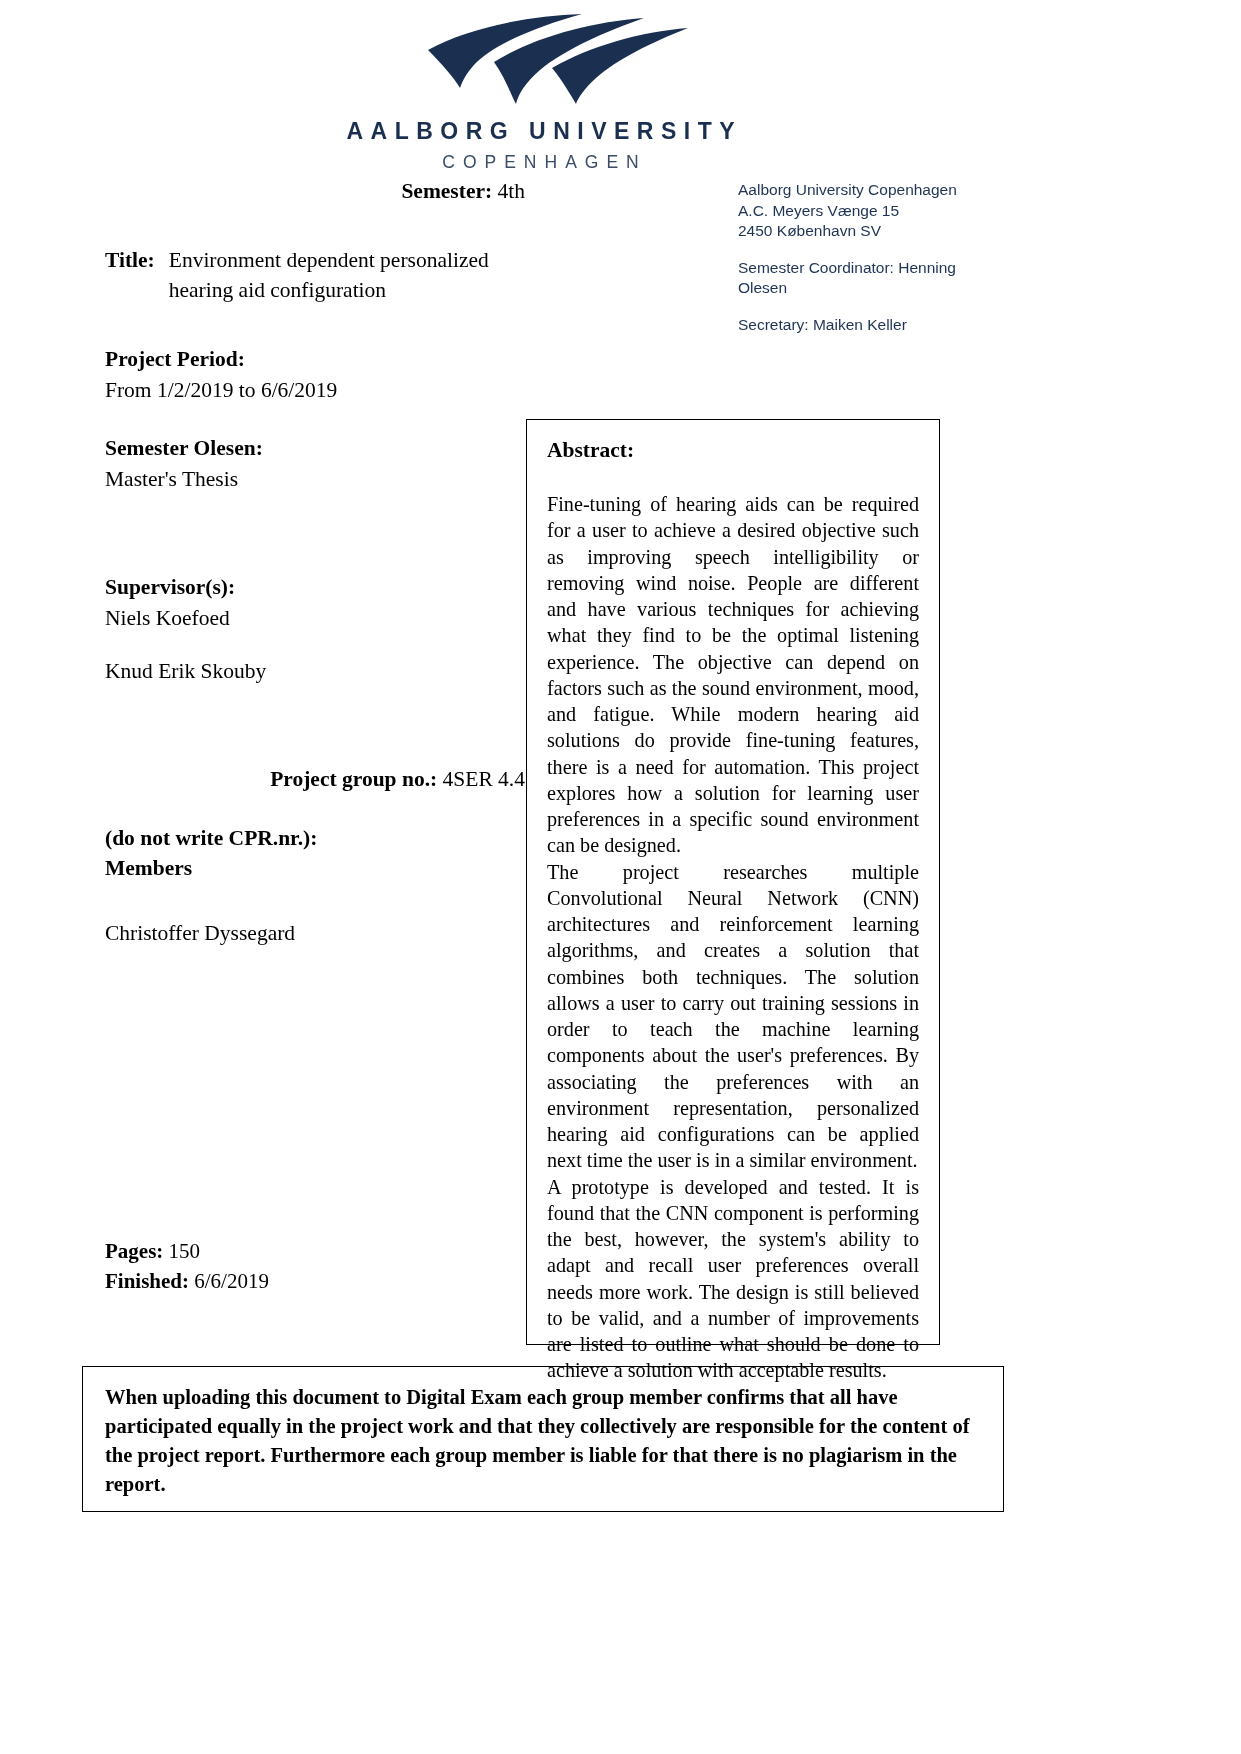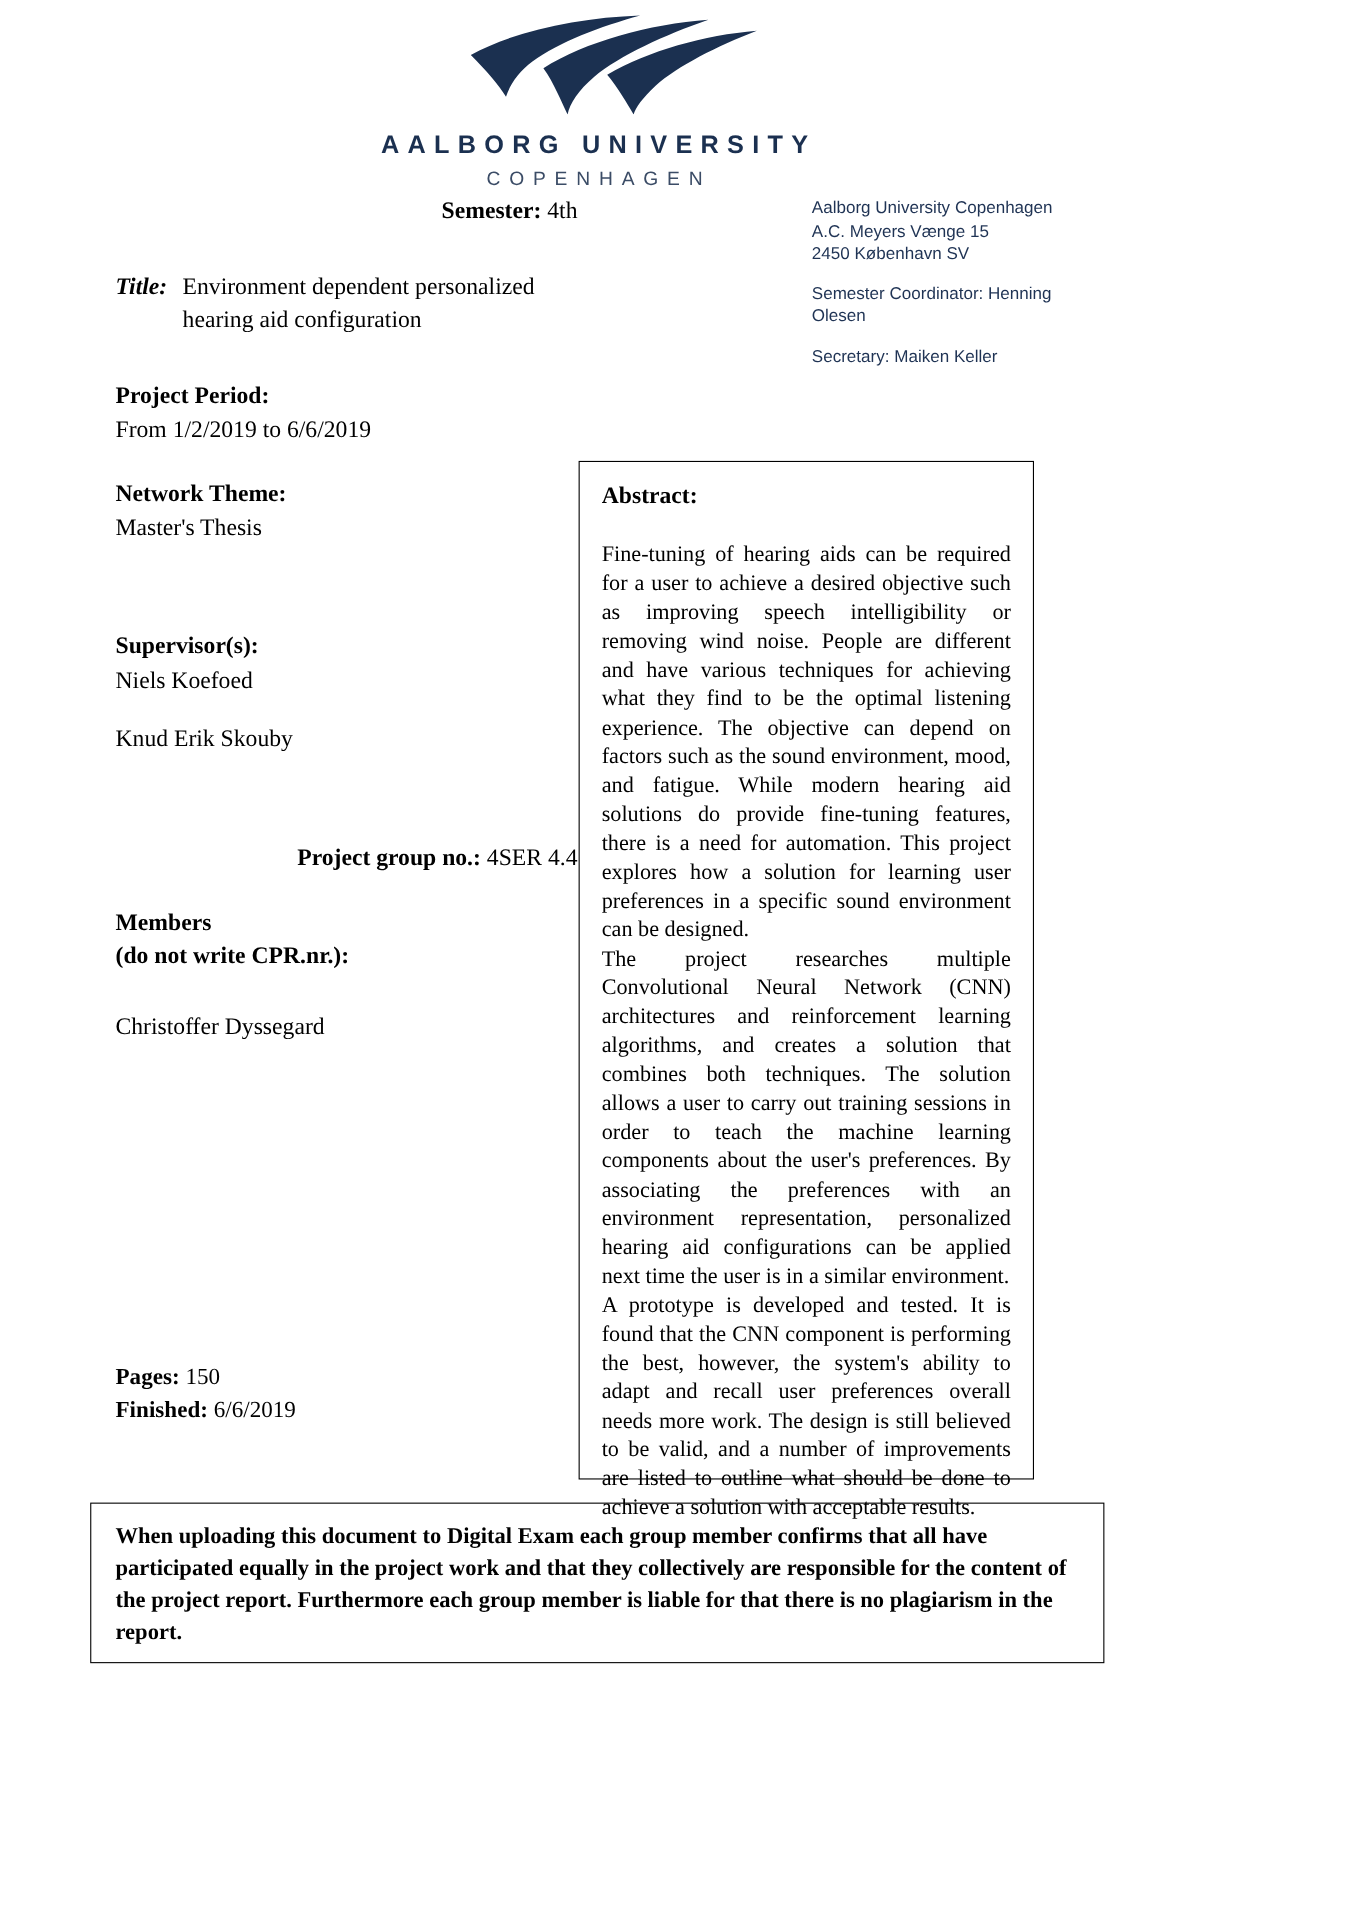--- a/index.html
+++ b/index.html
@@ -92,21 +92,20 @@
   .title-row {
     display: flex;
     align-items: flex-start;
     font-size: 21.5px;
     line-height: 1.44;
   }
   .title-label {
     font-weight: bold;
     flex: 0 0 auto;
     padding-right: 14px;
-    font-style: italic;
   }
   .title-lines { flex: 1 1 auto; }
   .title-lines .tl { display: block; }
   .gap-28 { height: 28px; }
   .gap-38 { height: 38px; }
   .gap-78 { height: 78px; }
 
   .blk { line-height: 1.42; font-size: 21.5px; }
   .blk .b { font-weight: bold; }
 
@@ -214,21 +213,21 @@
   <div class="gap-38"></div>
 
   <div class="blk">
     <span class="b" style="display:block">Project Period:</span>
     <span style="display:block">From 1/2/2019 to 6/6/2019</span>
   </div>
 
   <div class="gap-28"></div>
 
   <div class="blk">
-    <span class="b" style="display:block">Network Theme:</span>
+    <span class="b" style="display:block">Semester Olesen:</span>
     <span style="display:block">Master's Thesis</span>
   </div>
 
   <div class="gap-78"></div>
 
   <div class="blk">
     <span class="b" style="display:block">Supervisor(s):</span>
     <span style="display:block">Niels Koefoed</span>
     <span style="display:block;height:22px"></span>
     <span style="display:block">Knud Erik Skouby</span>
@@ -237,22 +236,22 @@
   <div class="gap-78"></div>
 
   <div class="row-line">
     <span class="lbl-pal">Project group no.:</span>
     <span class="val-pal">4SER 4.4</span>
   </div>
 
   <div class="gap-28"></div>
 
   <div class="blk">
+    <span class="b" style="display:block">(do not write CPR.nr.):</span>
     <span class="b" style="display:block">Members</span>
-    <span class="b" style="display:block">(do not write CPR.nr.):</span>
     <span style="display:block;height:34px"></span>
     <span style="display:block">Christoffer Dyssegard</span>
   </div>
 
 </div>
 
 <div class="pages-block">
   <div>
     <span class="b">Pages:</span>
     <span>150</span>

